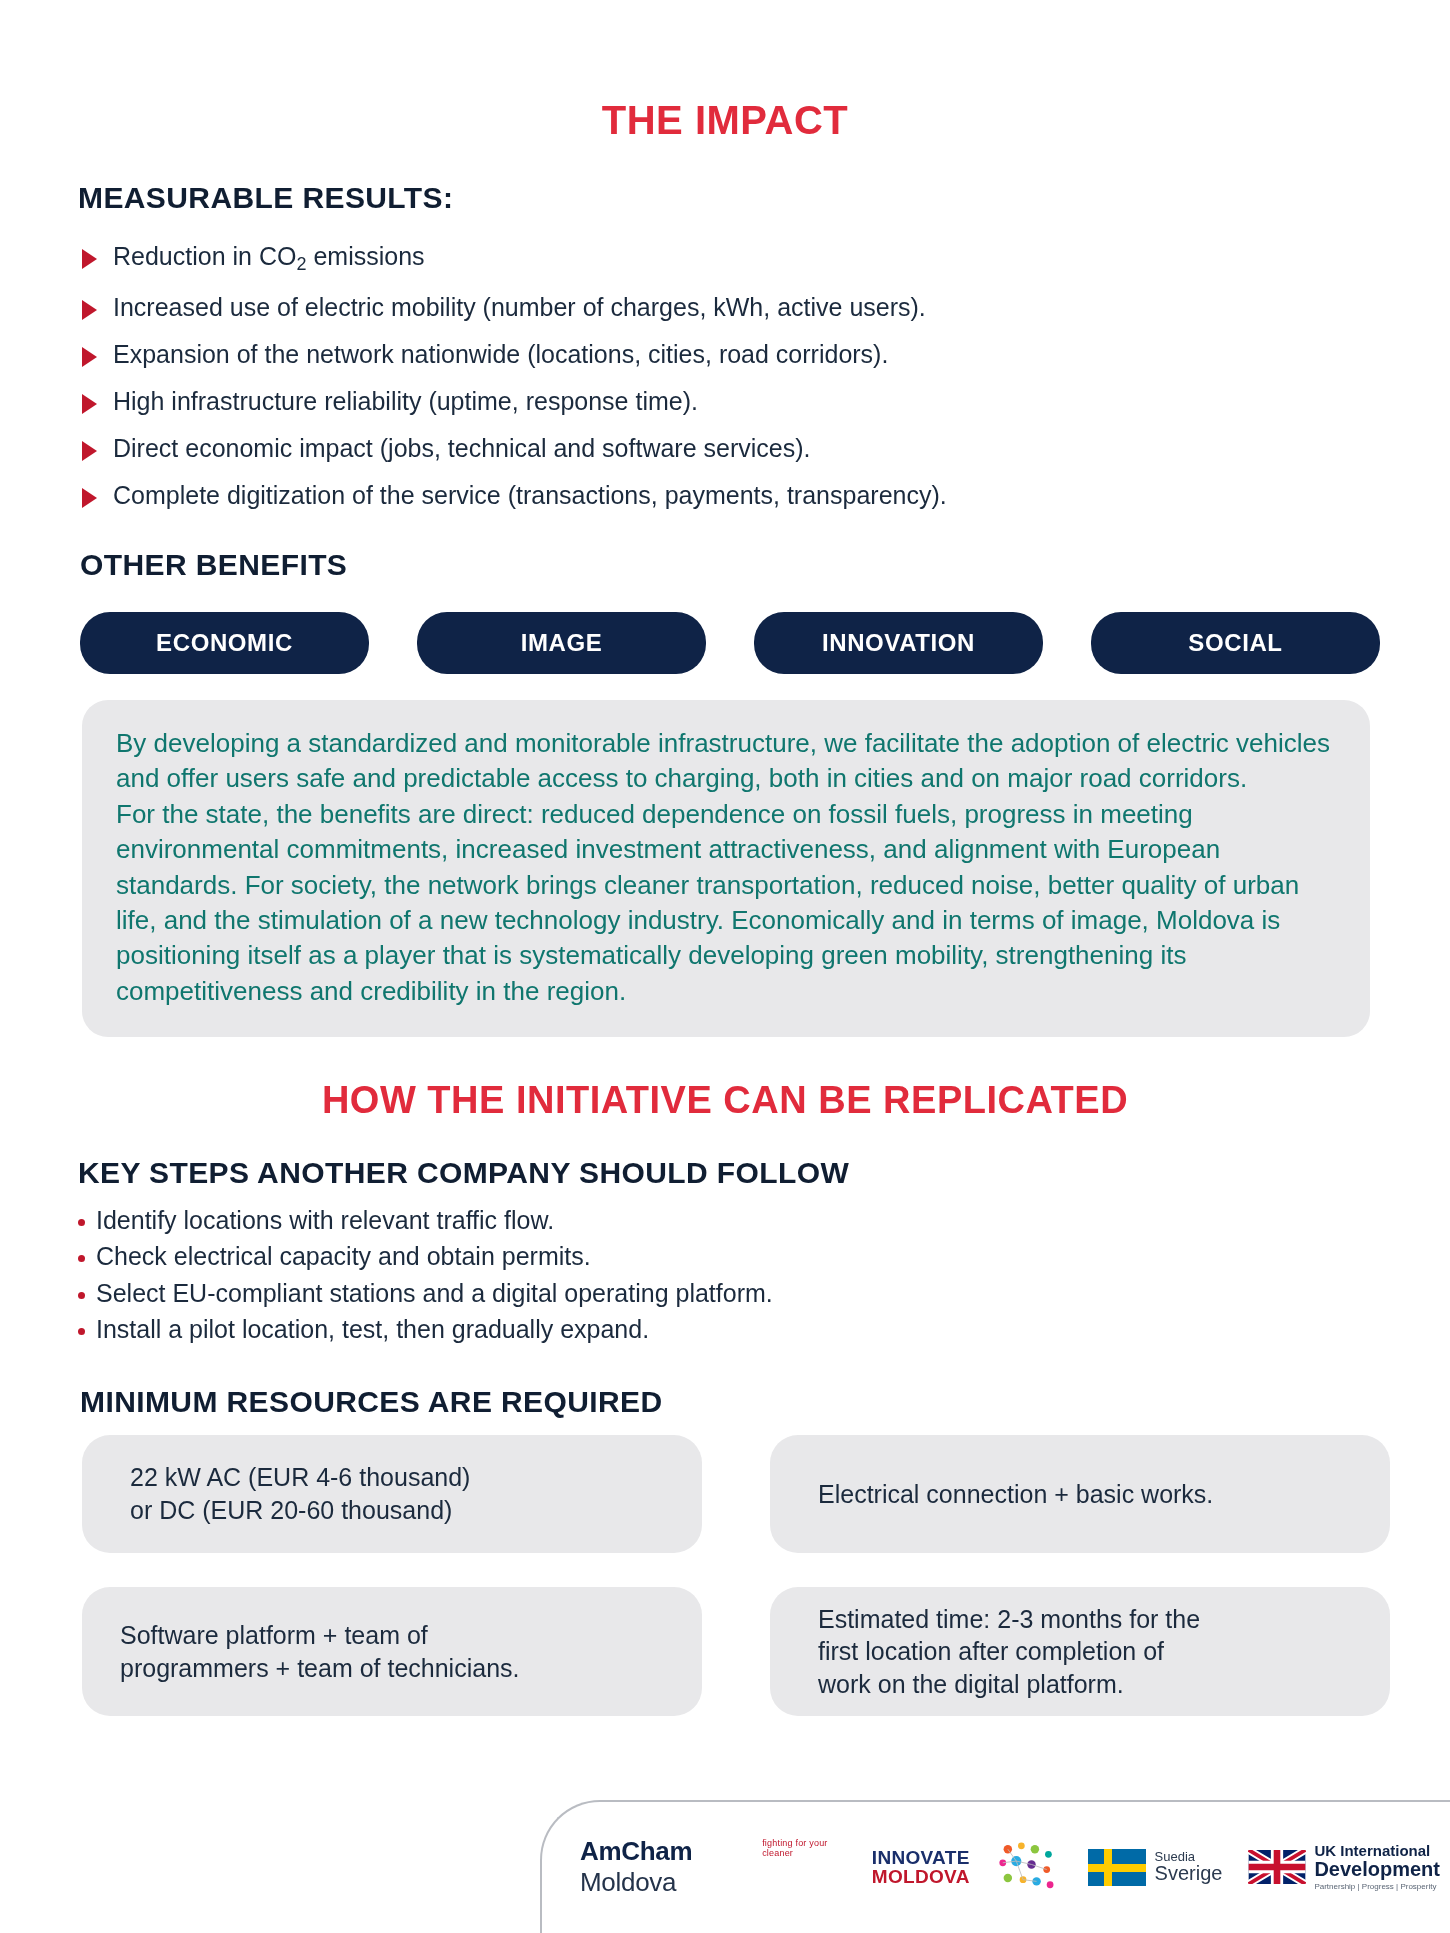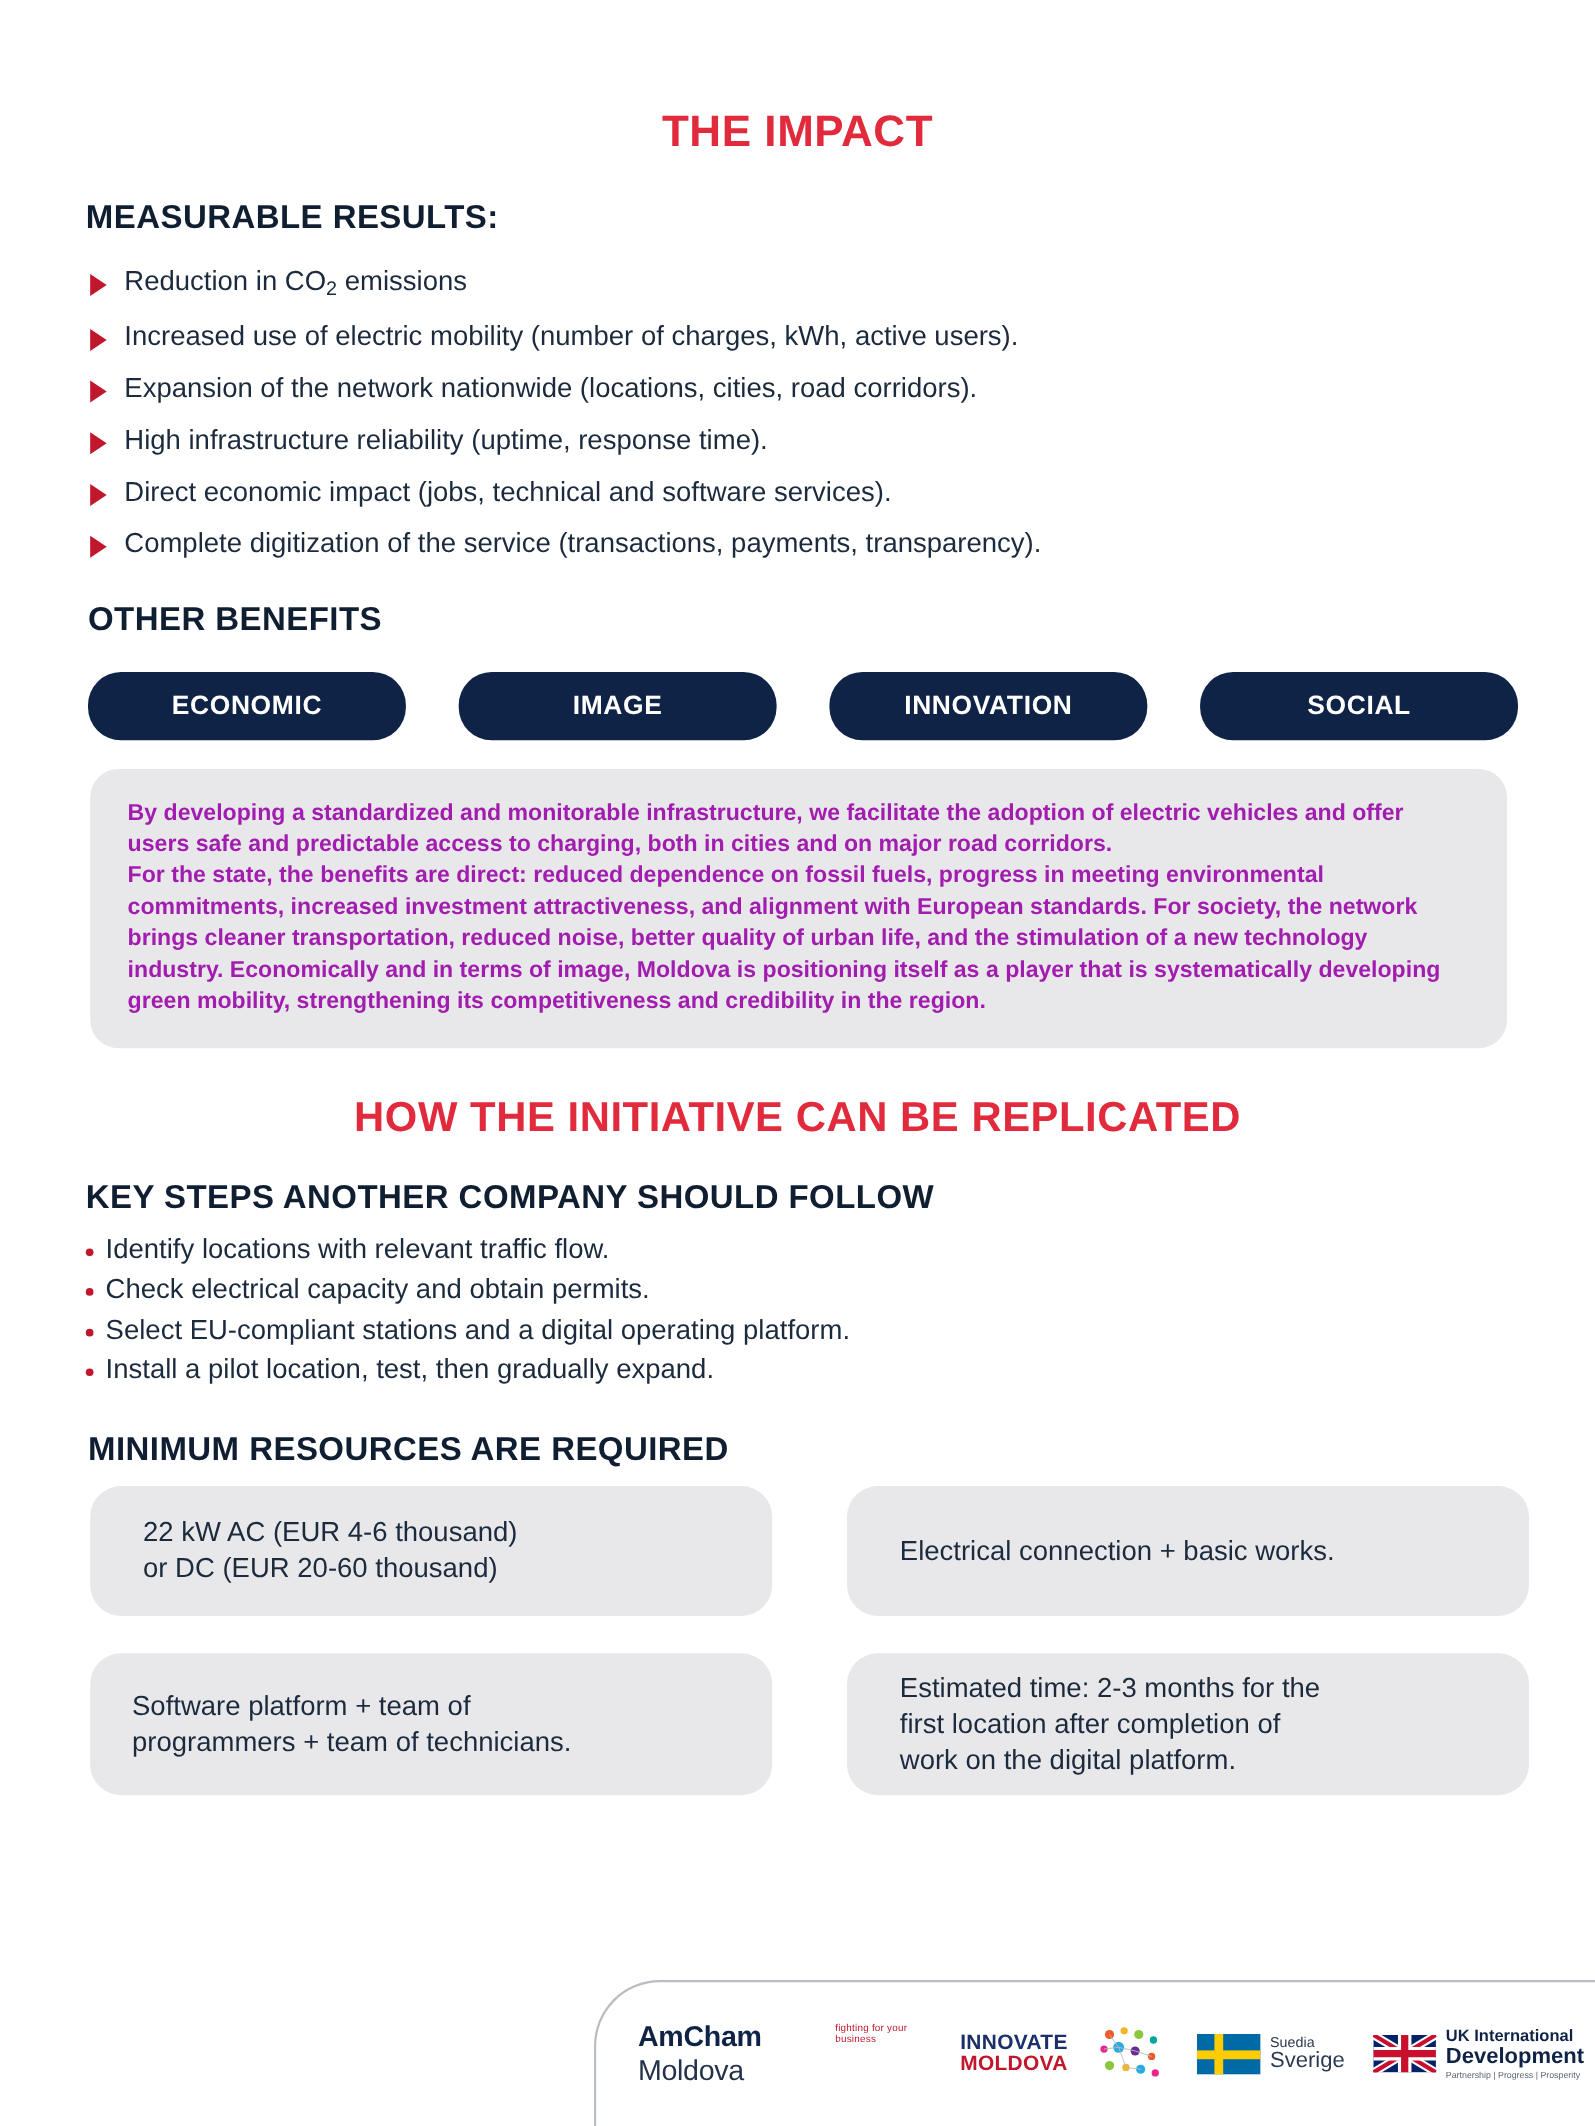--- a/index.html
+++ b/index.html
@@ -103,24 +103,23 @@
 
   .para-box {
     margin: 26px 0 0 82px;
     width: 1288px;
     background: #e8e8ea;
     border-radius: 26px;
     padding: 26px 34px 28px 34px;
   }
   .para-box p {
     margin: 0;
-    font-size: 21px;
+    font-size: 26px;
     line-height: 1.36;
-    color: #a21caf;
-    font-weight: bold;
+    color: #0f766e;
   }
 
   
   #keysteps-head {
     margin: 34px 0 0 78px;
   }
   .dot-list {
     list-style: none;
     margin: 14px 0 0 0;
     padding: 0;
@@ -325,21 +324,21 @@
 
   <div class="footer-wrap">
     <div class="footer-curve"></div>
     <div class="footer-logos">
 
       <div class="logo-amcham">
         <div class="amcham-line1">
           <span>AmCham</span>
           <span class="light">Moldova</span>
         </div>
-        <div class="amcham-line2">fighting for your business</div>
+        <div class="amcham-line2">fighting for your cleaner</div>
       </div>
 
       <div class="logo-innovate">
         <div class="inn1">INNOVATE</div>
         <div class="inn2">MOLDOVA</div>
       </div>
 
       <svg class="logo-dots" viewBox="0 0 78 62">
         <circle cx="14" cy="10" r="5" fill="#f05a28"></circle>
         <circle cx="30" cy="6" r="4" fill="#f7b32b"></circle>

